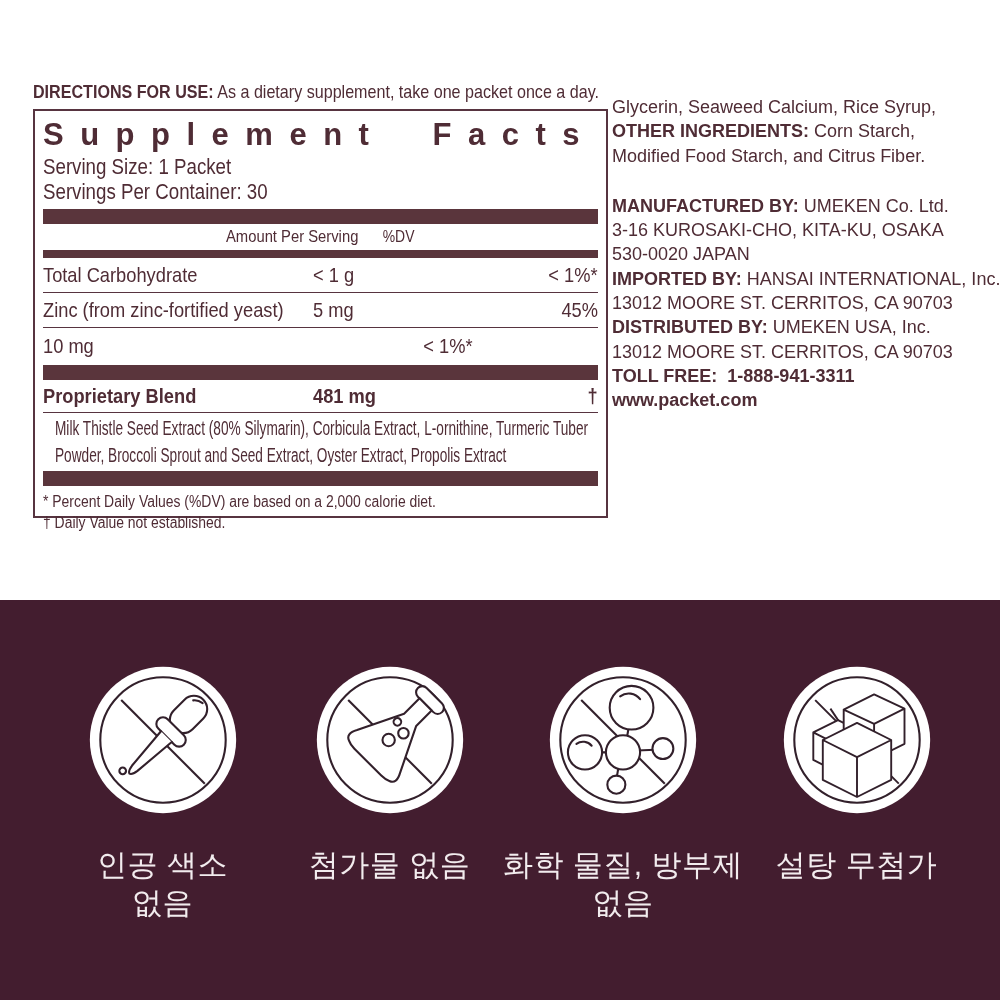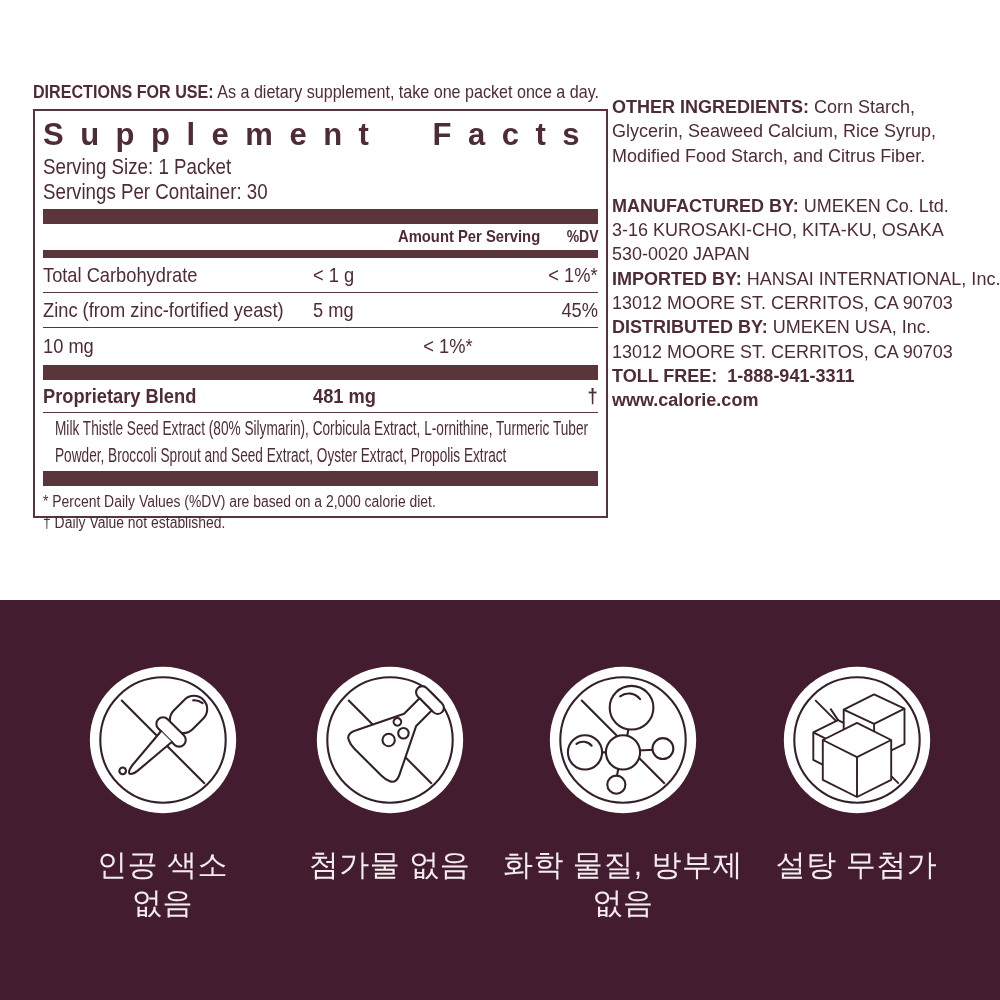--- a/index.html
+++ b/index.html
@@ -25,21 +25,21 @@
 
   
   .sf-box{position:absolute;left:33px;top:109px;width:575px;height:409px;
     border:2px solid var(--line);background:#fff;padding:4px 8px 8px 8px;}
   .sf-title{font-weight:bold;font-size:31px;letter-spacing:16.5px;word-spacing:22px;
     white-space:nowrap;overflow:hidden;line-height:40px;height:40px;}
   .sf-line{font-size:21.5px;line-height:25px;}
   .bar{background:var(--bar);width:100%;}
   .bar.thick{height:15px;}
   .bar.med{height:8px;}
-  .sf-header{display:flex;justify-content:flex-end;align-items:center;height:26px;font-weight:bold;}
+  .sf-header{display:flex;justify-content:center;align-items:center;height:26px;font-weight:normal;}
   .sf-header .ah{font-size:17px;}
   .sf-header .dv{font-size:16px;}
   .sf-row{display:grid;grid-template-columns:270px 160px 1fr;align-items:center;height:35px;font-size:21px;}
   .sf-row .dvc{text-align:right;}
   .hairline{border-bottom:1.5px solid var(--line);}
   .blend-row{height:33px;font-weight:bold;}
   .blend-desc{padding:2px 0 15px 12px;overflow:visible;height:58px;text-decoration:underline;}
   .blend-desc .inner{display:inline-block;width:810px;transform:scaleX(0.70);transform-origin:0 0;
     font-size:19.5px;line-height:27px;white-space:normal;}
   .footnotes{margin-top:6px;font-size:16px;line-height:20.5px;}
@@ -109,33 +109,33 @@
 
     <div class="bar thick"></div>
 
     <div class="footnotes">
       <div><span class="cz">* Percent Daily Values (%DV) are based on a 2,000 calorie diet.</span></div>
       <div><span class="cz">† Daily Value not established.</span></div>
     </div>
   </div>
 
   <div class="info-col">
+    <span class="line">Glycerin, Seaweed Calcium, Rice Syrup,</span>
     <span class="line"><b>OTHER INGREDIENTS:</b><span> Corn Starch,</span></span>
-    <span class="line">Glycerin, Seaweed Calcium, Rice Syrup,</span>
     <span class="line">Modified Food Starch, and Citrus Fiber.</span>
     <div class="gap"></div>
     <span class="line"><b>MANUFACTURED BY:</b><span> UMEKEN Co. Ltd.</span></span>
     <span class="line">3-16 KUROSAKI-CHO, KITA-KU, OSAKA</span>
     <span class="line">530-0020 JAPAN</span>
     <span class="line"><b>IMPORTED BY:</b><span> HANSAI INTERNATIONAL, Inc.</span></span>
     <span class="line">13012 MOORE ST. CERRITOS, CA 90703</span>
     <span class="line"><b>DISTRIBUTED BY:</b><span> UMEKEN USA, Inc.</span></span>
     <span class="line">13012 MOORE ST. CERRITOS, CA 90703</span>
     <span class="line bold">TOLL FREE:  1-888-941-3311</span>
-    <span class="line bold">www.calorie.com</span>
+    <span class="line bold">www.packet.com</span>
   </div>
 
   <div class="banner">
 
     <div class="badge">
       <svg viewBox="0 0 160 160">
         <circle cx="80" cy="80" r="77" fill="#ffffff"></circle>
         <circle cx="80" cy="80" r="66" fill="none" stroke="#32202b" stroke-width="2.2"></circle>
         <line x1="36" y1="38" x2="124" y2="126" stroke="#32202b" stroke-width="2.2"></line>
         <g transform="rotate(45 80 80)" stroke="#32202b" stroke-width="2.2" fill="#ffffff" stroke-linejoin="round" stroke-linecap="round">

